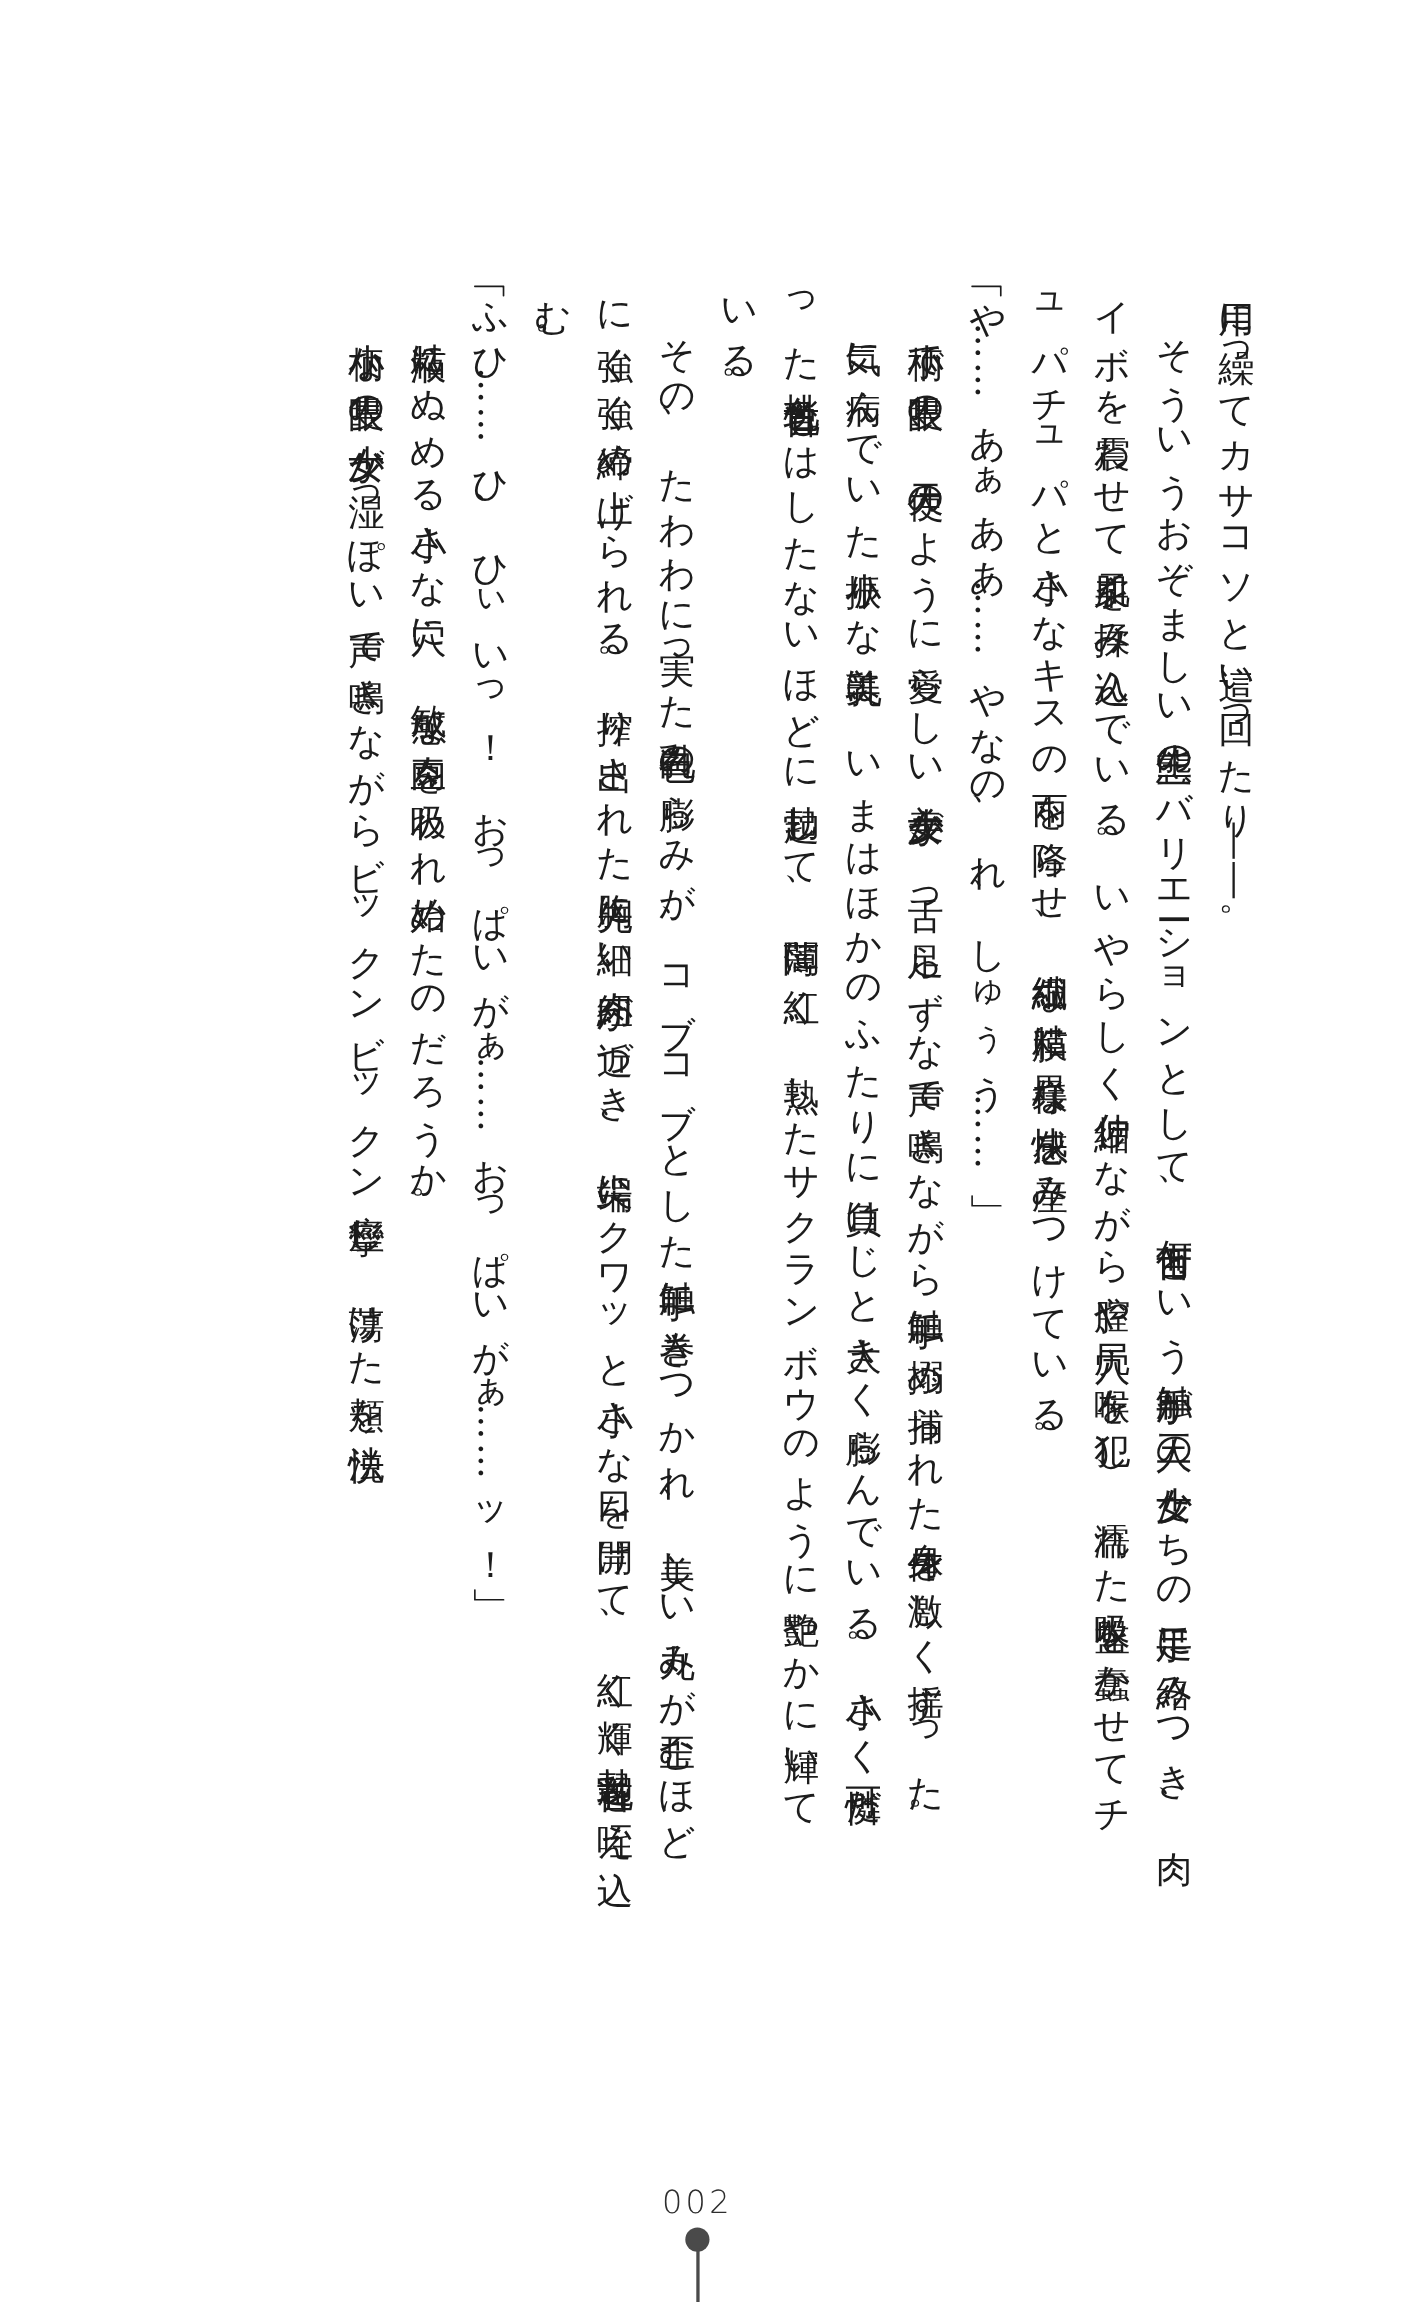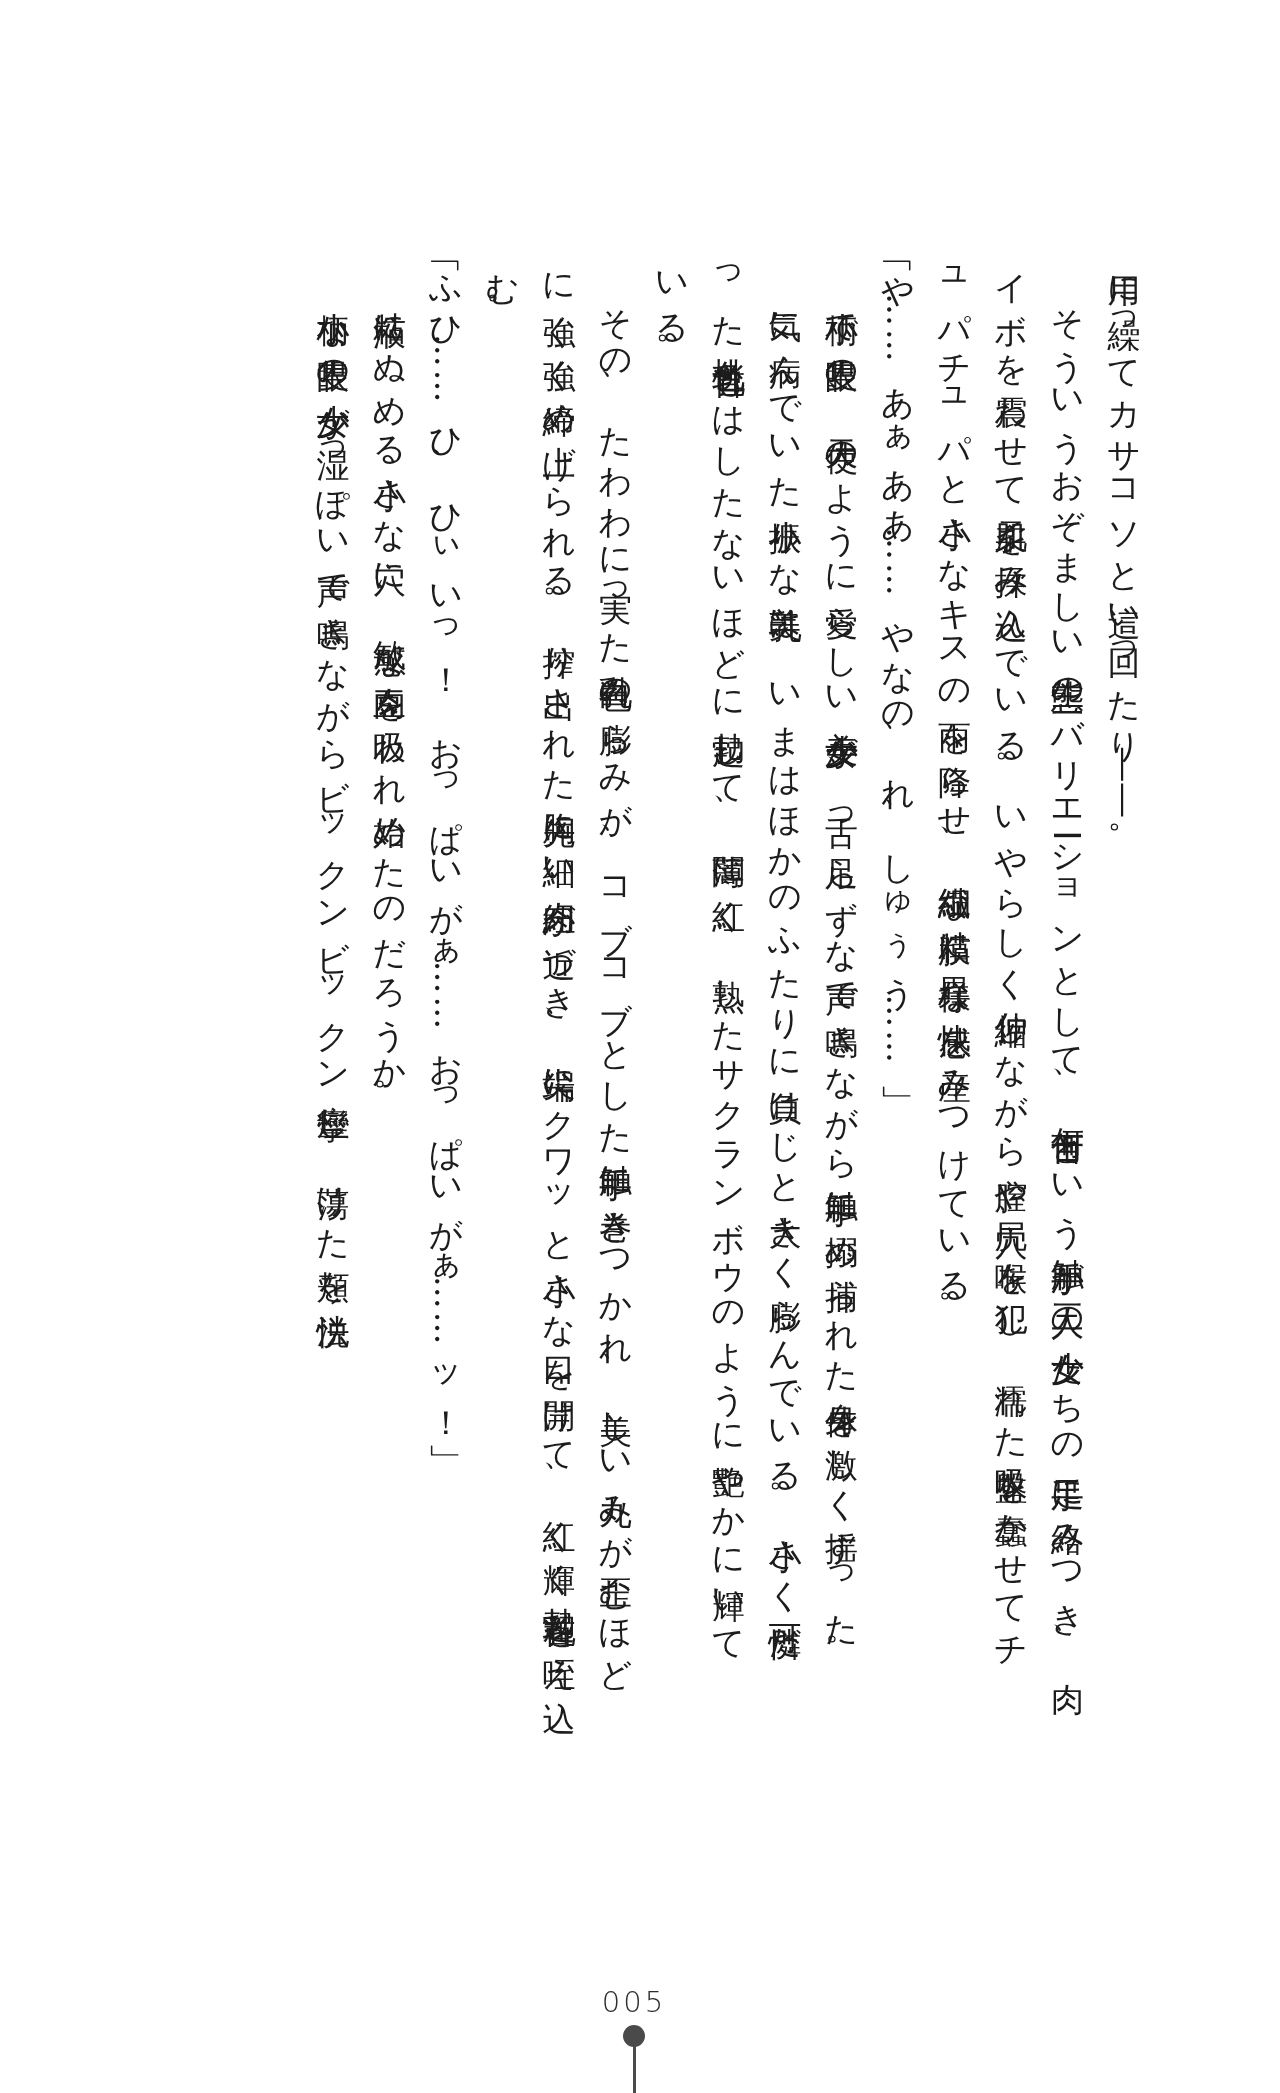--- a/index.html
+++ b/index.html
@@ -80,20 +80,20 @@
       <p class="para indent">そういうおぞましい生態の一バリエーションとして、何十何百という触手が三人の少女たちの手足に絡みつき、肉イボを震わせて柔肌を揉み込んでいる。いやらしく伸縮しながら膣や尻穴、喉を犯し、濡れた吸盤を蠢かせてチュパチュパと小さなキスの雨を降らせ、繊細な粘膜に異様な快感を産みつけている。</p>
       <p class="para">「や……あぁああ……やなの、れ、しゅぅう……」</p>
       <p class="para indent">小柄で隻眼の、天使のように愛らしい美少女が、舌っ足らずな声で鳴きながら触手に搦め捕られた身体を激しく揺すった。</p>
       <p class="para indent">気に病んでいた小振りな美乳は、いまはほかのふたりに負けじと大きく膨らんでいる。小さく可憐だった桃色乳首もはしたないほどに勃起して、薄闇に紅く、熟したサクランボウのように艶やかに輝いている。</p>
       <p class="para indent">その、たわわに実った乳白色の膨らみが、コブコブとした触手に巻きつかれ、美しい丸みが歪むほどに強く強く締め上げられる。搾り出された胸先に細い肉紐が近づき、尖端にクワッと小さな口を開けて、紅く輝く勃起乳首を咥え込む。</p>
       <p class="para">「ふひ……ひ、ひぃいっ！　おっぱいがぁ……おっぱいがぁ……ッ！」</p>
       <p class="para indent">粘液にぬめる小さな穴に、敏感な肉豆を吸われ始めたのだろうか。</p>
       <p class="para indent">小柄な隻眼の少女が湿っぽい声で鳴きながらビックンビックン痙攣し、蕩けた頬を法悦</p>
     </div>
 
-  <div class="page-number">005</div>
+  <div class="page-number">002</div>
 
   <div>
     <div class="marker-dot"></div>
     <div class="marker-line"></div>
   </div>
 
 </div>
 
 </body></html>

